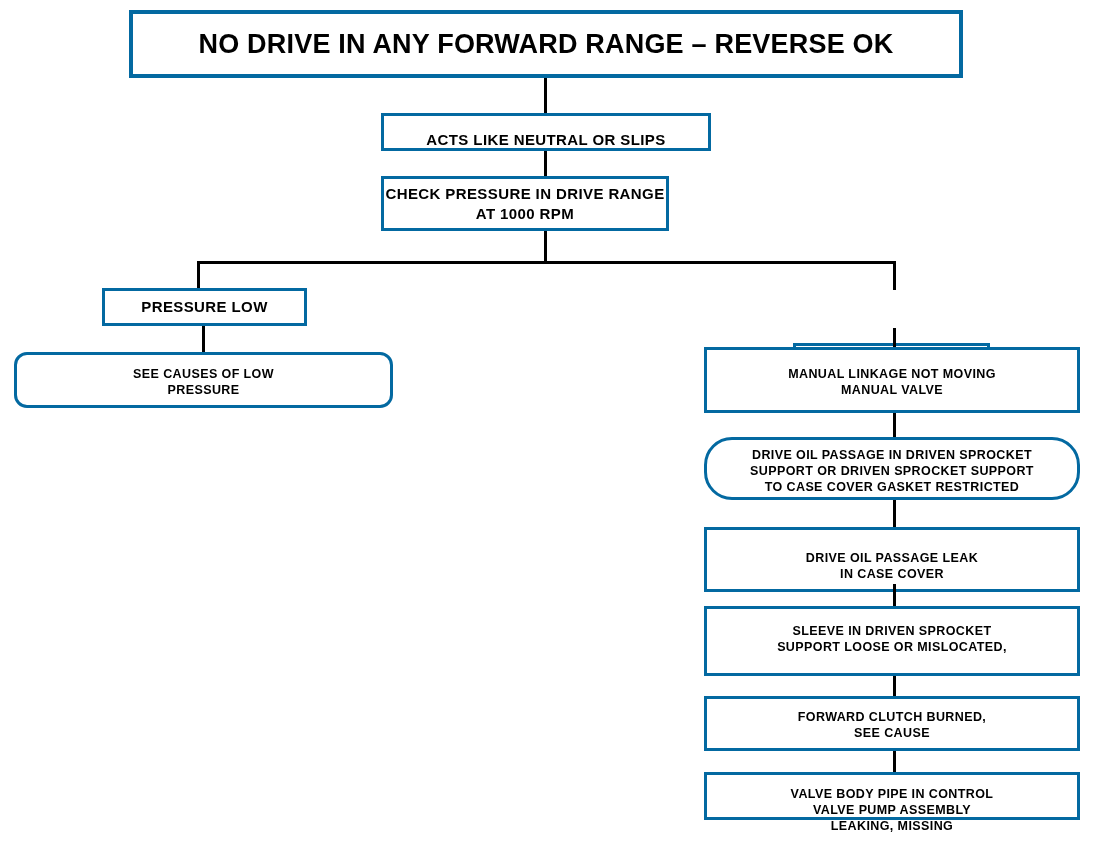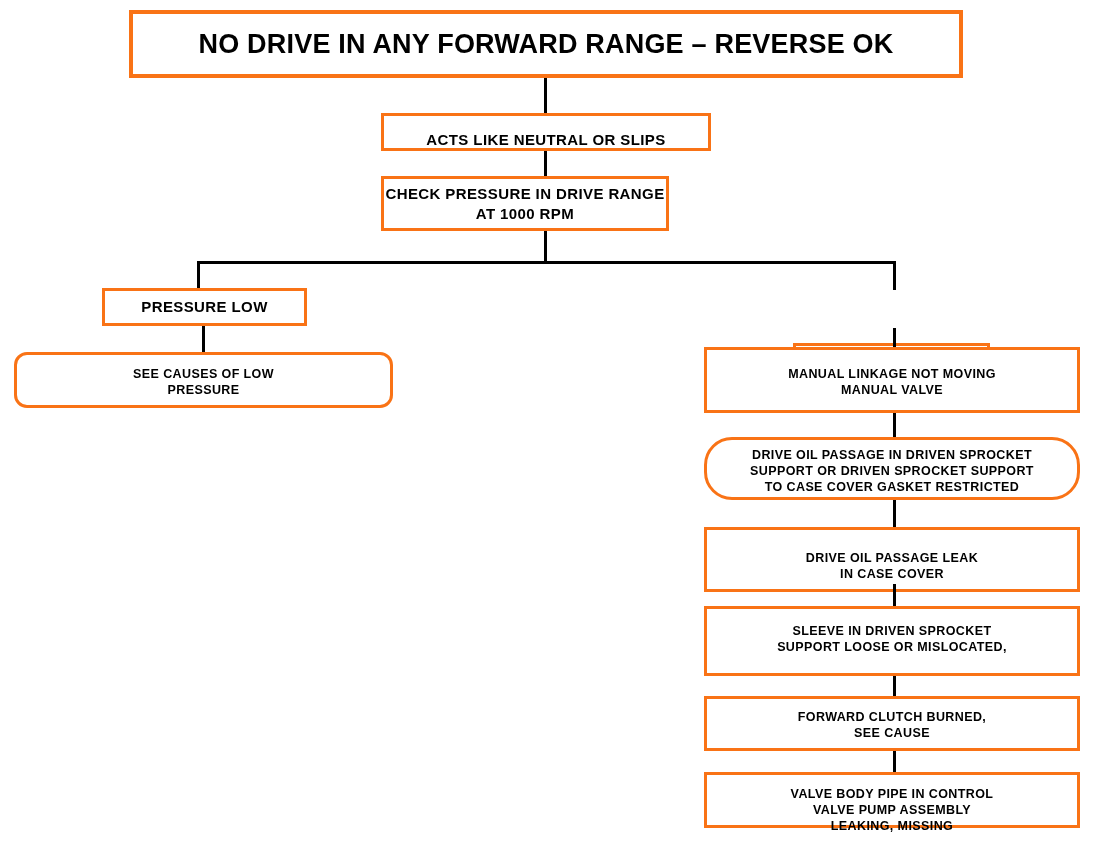--- a/index.html
+++ b/index.html
@@ -13,21 +13,21 @@
     width: 1120px;
     height: 846px;
     background: #ffffff;
     overflow: hidden;
     font-family: "Liberation Sans", "DejaVu Sans", sans-serif;
     color: #000000;
   }
   .box {
     position: absolute;
     box-sizing: border-box;
-    border: 3px solid #f97316;
+    border: 3px solid #0369a1;
     background: #ffffff;
     display: flex;
     align-items: center;
     justify-content: center;
     text-align: center;
   }
   .box .txt {
     display: block;
     width: 100%;
     font-weight: bold;
@@ -125,21 +125,21 @@
     padding-top: 14px;
   }
   #box-forward-clutch {
     top: 696px;
     height: 55px;
     align-items: flex-start;
     padding-top: 10px;
   }
   #box-valve-body {
     top: 772px;
-    height: 56px;
+    height: 48px;
     align-items: flex-start;
     padding-top: 11px;
   }
   .rcol .txt { font-size: 12.5px; }
 
   
   .vline {
     position: absolute;
     width: 3px;
     background: #000000;

